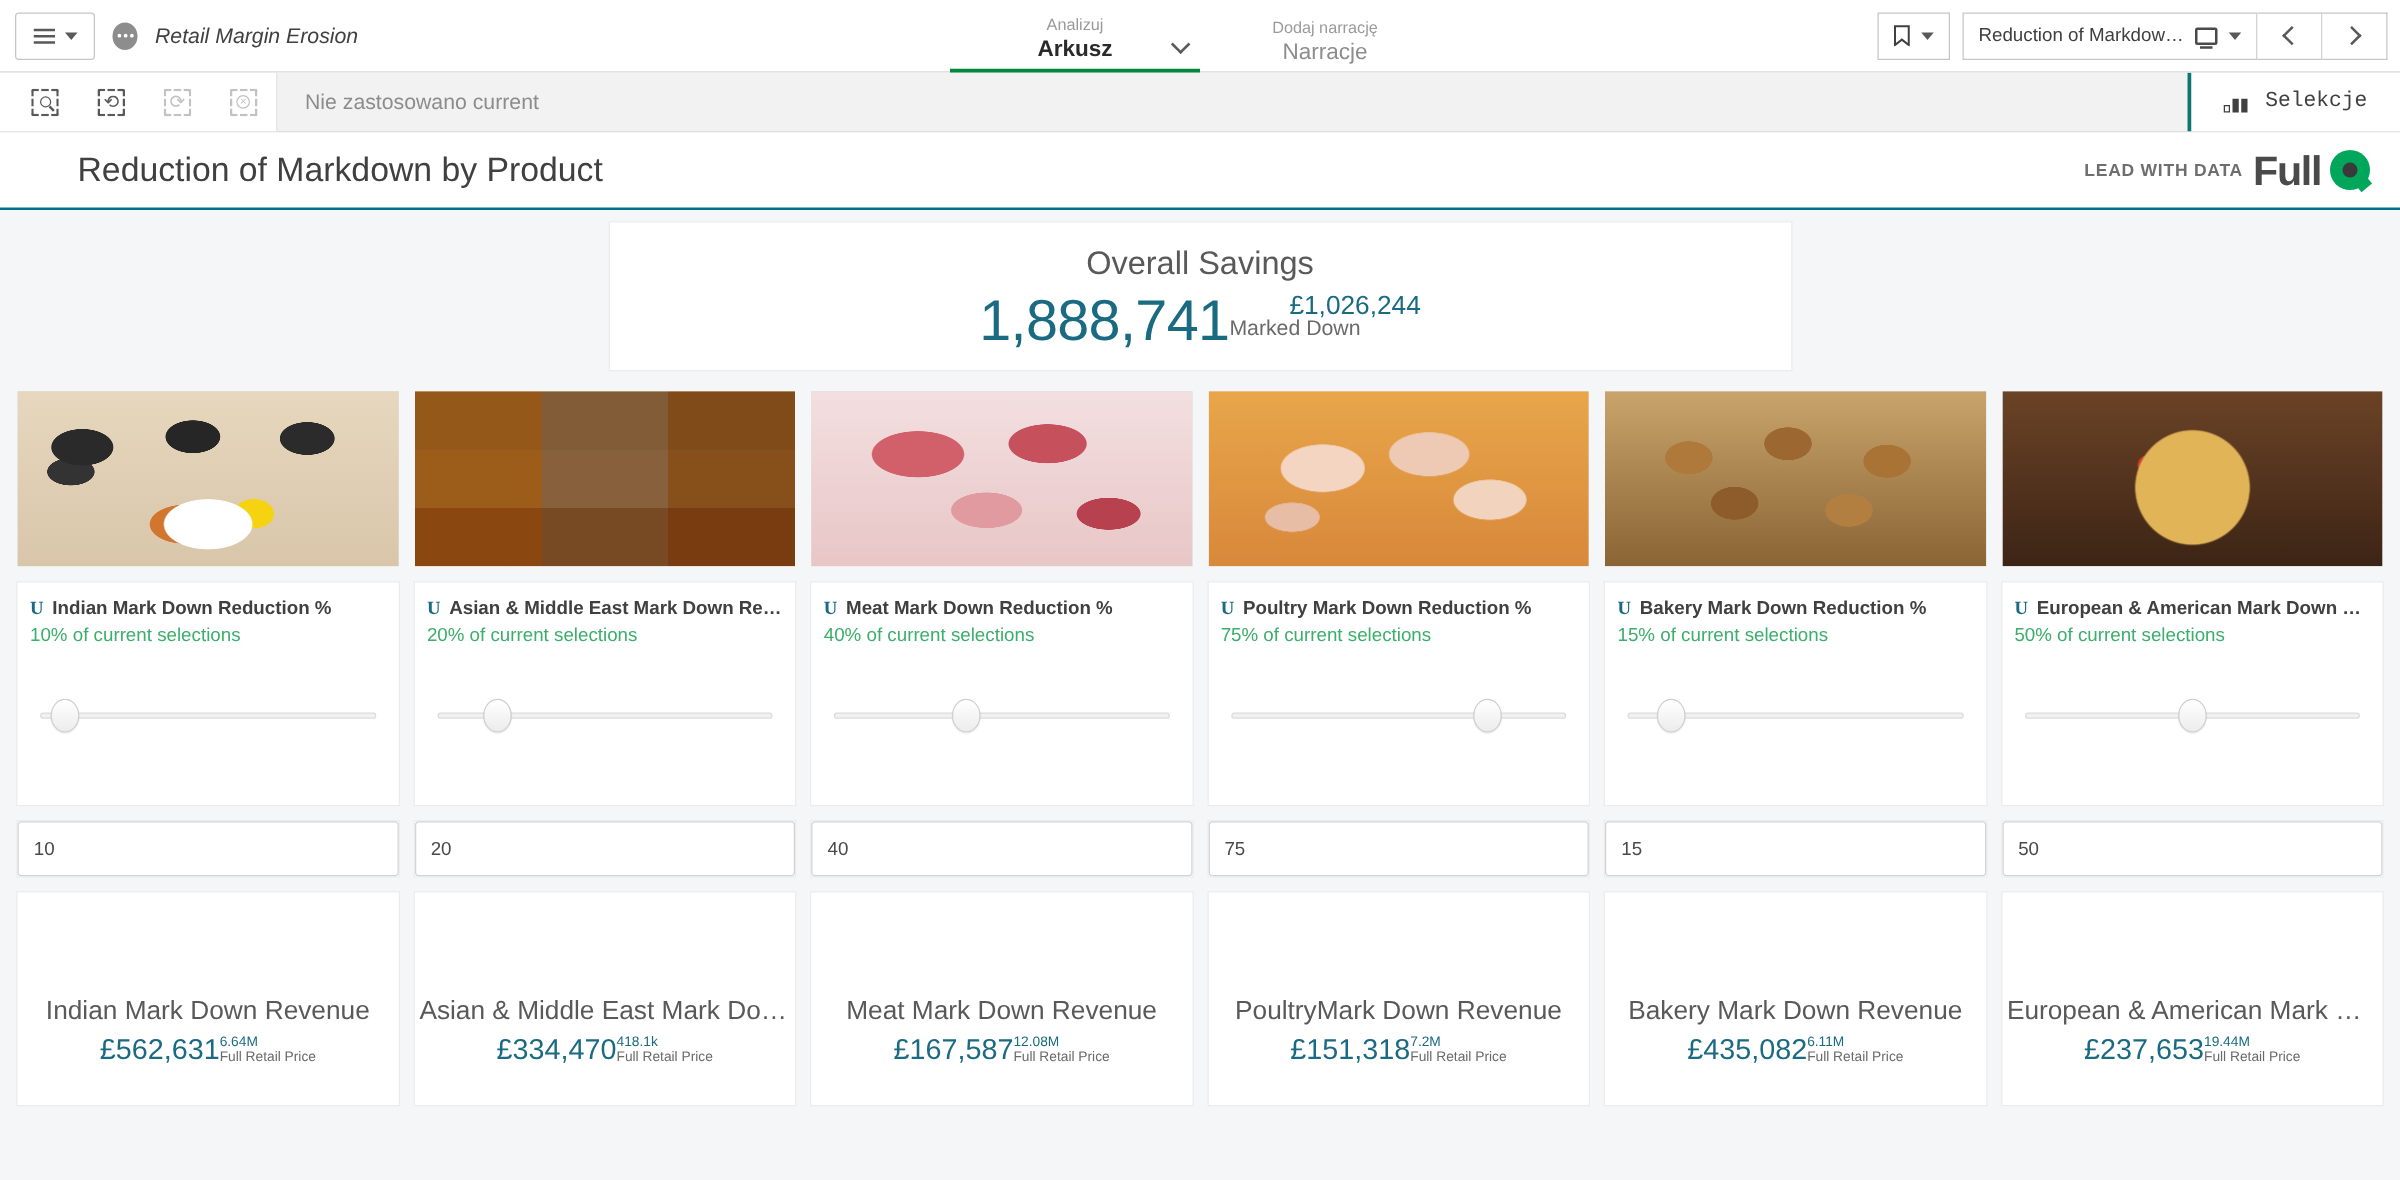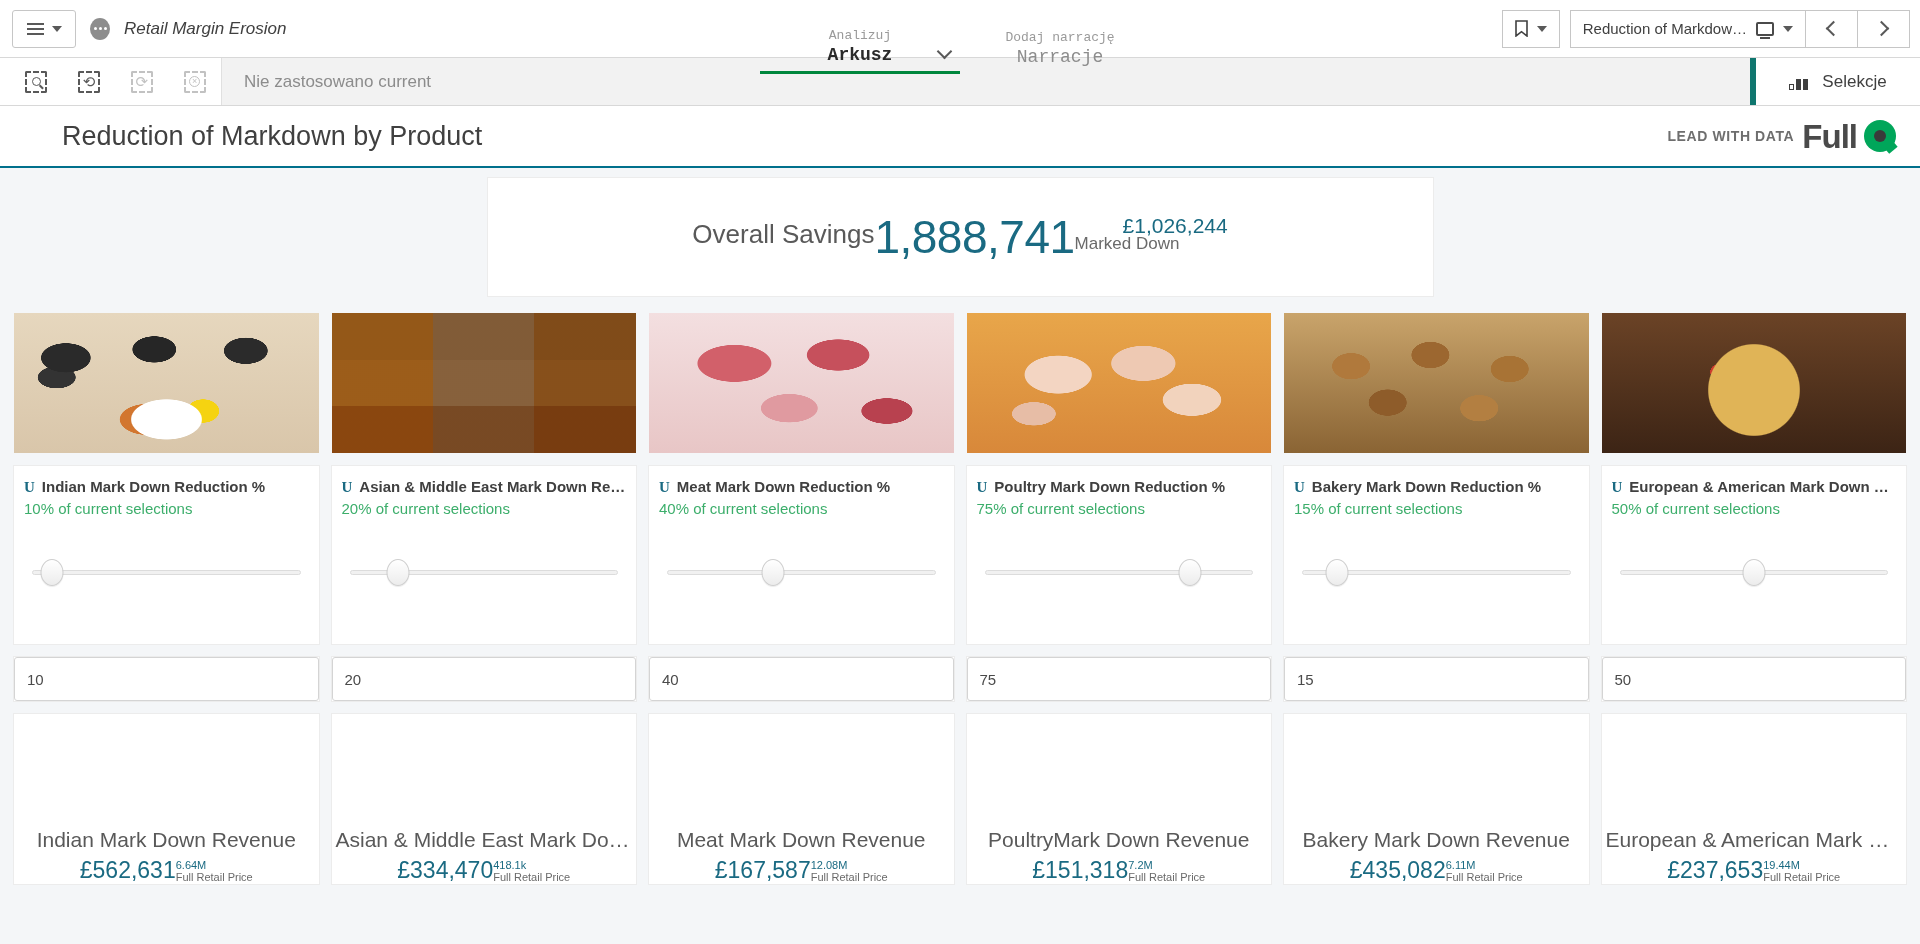--- a/index.html
+++ b/index.html
@@ -35,21 +35,21 @@
   .app-dot {
     width: 20px; height: 22px; border-radius: 50%;
     background: #8d8d8d; display: flex; align-items: center;
     justify-content: center; gap: 2px;
   }
   .app-dot i { width: 3px; height: 3px; border-radius: 50%; background: #fff; display:block; }
   .app-title { font-size: 17px; color: #404040; white-space: nowrap; font-style: italic; }
 
   .nav-center {
     position: absolute; left: 50%; transform: translateX(-50%);
-    top: 16px; height: 58px; display: flex; align-items: center; font-family: Liberation Mono, monospace;
+    top: 0; height: 58px; display: flex; align-items: center;
   }
   .nav-tab {
     height: 58px; padding: 6px 22px 0 22px;
     display: flex; flex-direction: column; align-items: center; justify-content: center;
     cursor: pointer; position: relative; min-width: 200px;
   }
   .nav-tab .sub { font-size: 13px; color: #9a9a9a; line-height: 17px; }
   .nav-tab .main { font-size: 18px; color: #404040; font-weight: 700; line-height: 22px; }
   .nav-tab.active { border-bottom: 3px solid #00873d; }
   .nav-tab.active .main { color: #2a2a2a; }
@@ -127,21 +127,21 @@
     width: 11px; height: 11px; border-radius: 50%; border: 1.6px solid #c2c2c2;
     font-size: 9px; color: #c2c2c2; display: flex; align-items: center; justify-content: center;
     line-height: 1;
   }
   .sel-msg {
     flex: 1; display: flex; align-items: center; padding-left: 22px;
     font-size: 17px; color: #8c8c8c;
   }
   .sel-right {
     width: 170px; background: #fff; display: flex; align-items: center;
-    justify-content: center; gap: 14px; cursor: pointer; border-left: 6px solid #0f766e;
+    justify-content: center; gap: 14px; cursor: pointer; border-left: 3px solid #0f766e; font-family: Liberation Mono, monospace;
   }
   .sel-right .label { font-size: 17px; color: #404040; }
   .bars-icon { display: flex; align-items: flex-end; gap: 2px; height: 17px; }
   .bars-icon i { display: block; width: 5px; background: #404040; }
   .bars-icon .t { height: 6px; background: none; border: 1.5px solid #404040; }
   .bars-icon .b { height: 11px; }
 
   
   .sheet-head {
     height: 62px; display: flex; align-items: center; position: relative;
@@ -165,21 +165,21 @@
     content: ""; position: absolute; right: -1px; bottom: 1px;
     width: 11px; height: 6px; background: #00a65a; transform: rotate(-40deg);
   }
 
   
   .sheet-body {
     background: #f4f6f8; padding: 10px 14px 0 14px; height: 776px;
   }
   .kpi-overall {
     width: 945px; margin: 0 auto; background: #fff; height: 118px;
-    display: flex; flex-direction: row; align-items: center; justify-content: center;
+    display: flex; flex-direction: column; align-items: center; justify-content: center;
     box-shadow: 0 0 0 1px #ececec;
   }
   .kpi-overall .kpi-title { font-size: 26px; color: #595959; margin-bottom: 6px; }
   .kpi-overall .kpi-row { display: flex; align-items: flex-start; }
   .kpi-overall .kpi-main {
     font-size: 46px; color: #1a6a82; line-height: 48px; letter-spacing: -.5px;
   }
   .kpi-sub { display: flex; flex-direction: column; padding-top: 2px; }
   .kpi-sub .sv { font-size: 21px; color: #1a6a82; line-height: 22px; margin-left: 48px; }
   .kpi-sub .sl { font-size: 17px; color: #6a6a6a; line-height: 14px; }
@@ -223,21 +223,21 @@
     display: flex; align-items: center;
   }
   .input-box {
     width: 100%; height: 100%; border: 1px solid #d4d4d4; border-radius: 3px;
     padding: 0 12px; font-size: 15px; color: #4a4a4a;
     font-family: "Liberation Sans", sans-serif; background: #fff; outline: none;
   }
 
   .rev-card {
     background: #fff; box-shadow: 0 0 0 1px #ececec; flex: 1;
-    display: flex; flex-direction: column; align-items: center; justify-content: flex-end;
+    display: flex; flex-direction: column; align-items: center; justify-content: center;
     padding-top: 52px; min-height: 170px;
   }
   .rev-title {
     font-size: 21px; color: #595959; white-space: nowrap; overflow: hidden;
     text-overflow: ellipsis; max-width: 100%; padding: 0 4px; text-align: center;
   }
   .rev-row { display: flex; align-items: flex-start; margin-top: 6px; }
   .rev-main { font-size: 23px; color: #1a6a82; line-height: 25px; }
   .rev-sub { display: flex; flex-direction: column; padding-top: 1px; }
   .rev-sub .sv { font-size: 11px; color: #1a6a82; line-height: 12px; }

